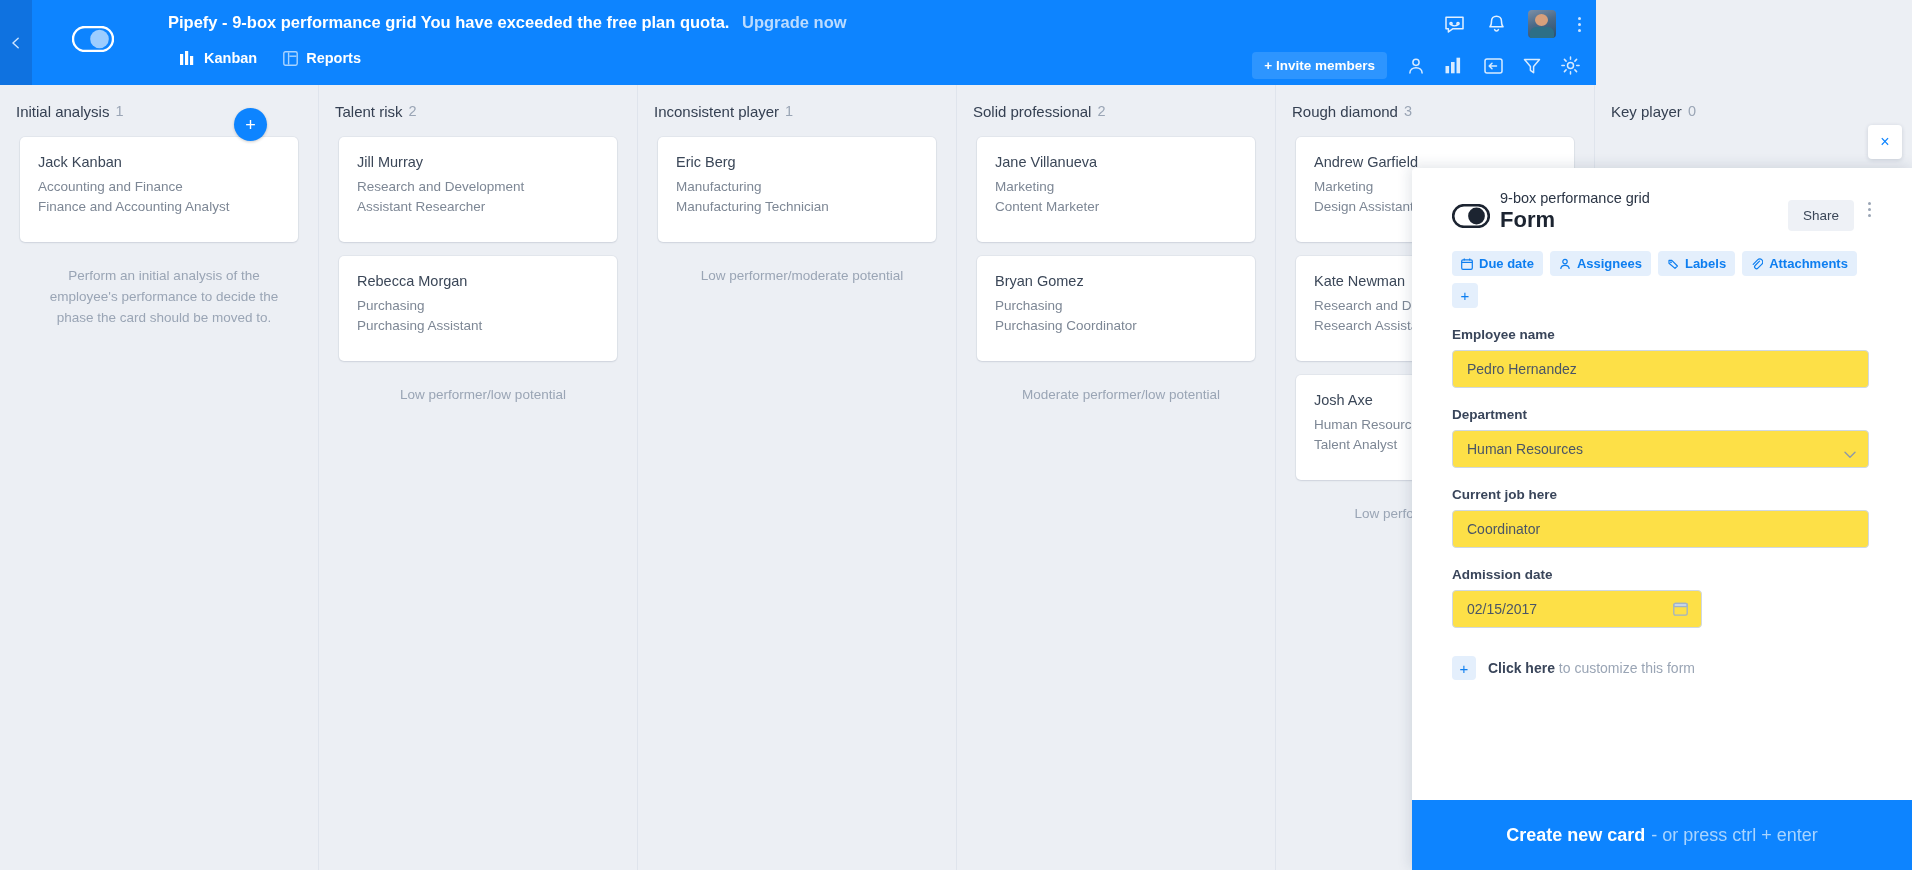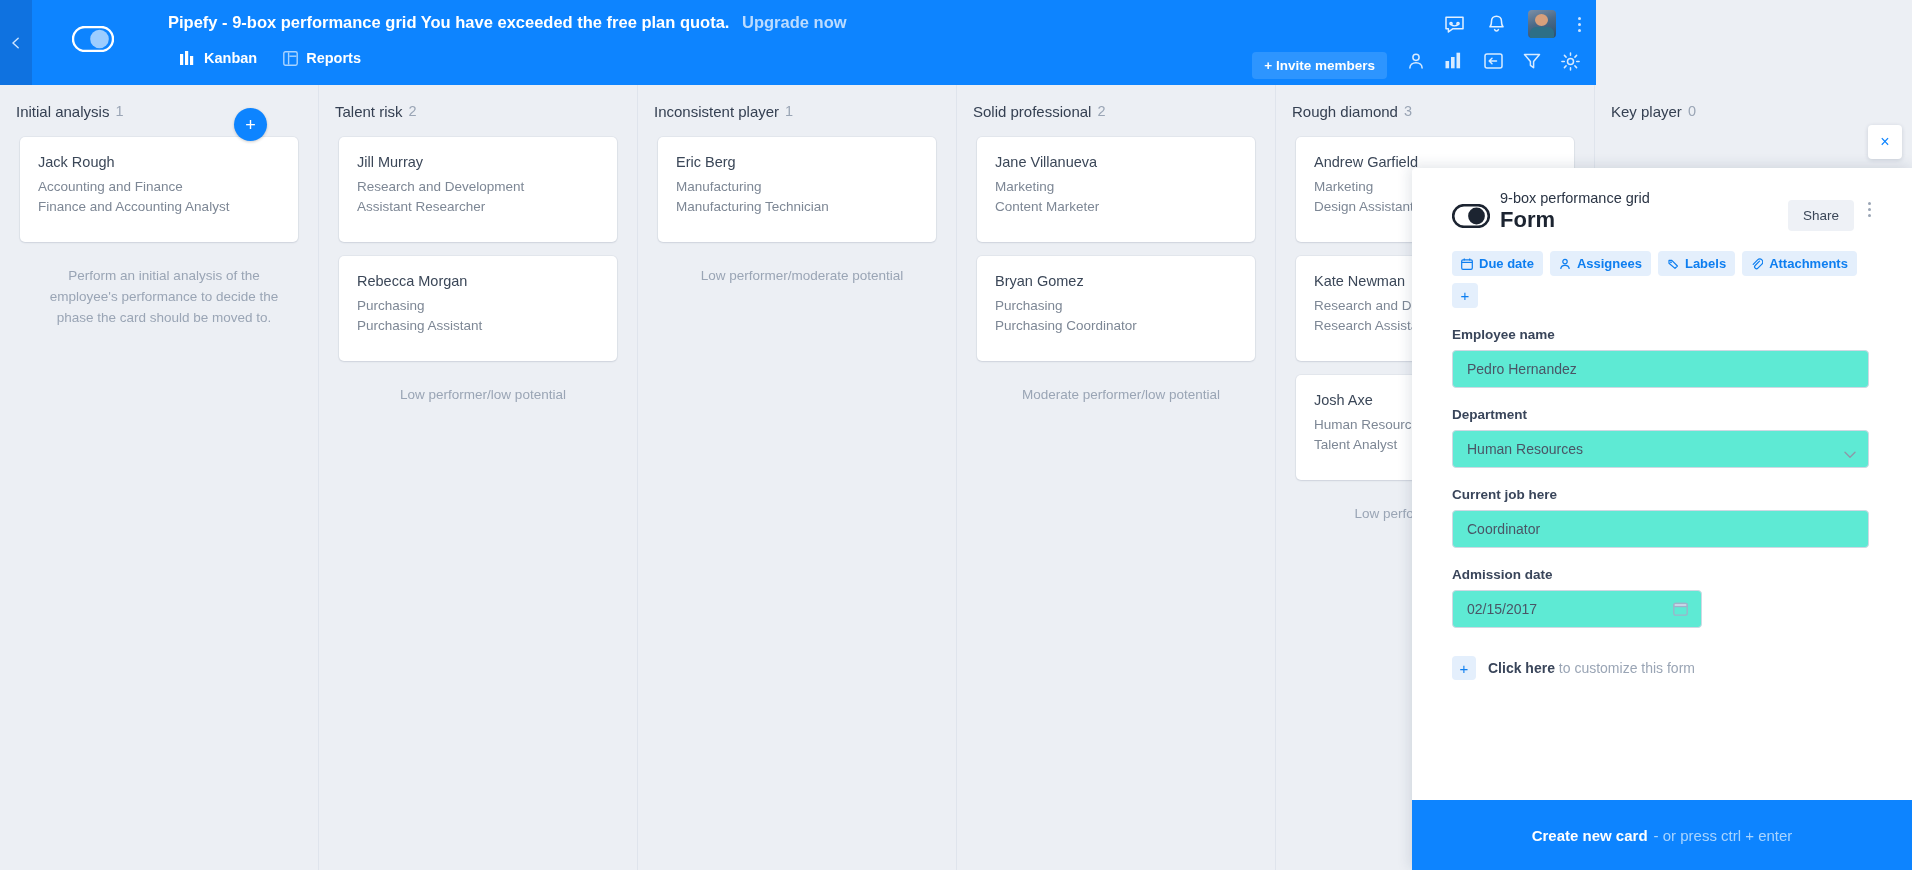--- a/index.html
+++ b/index.html
@@ -64,21 +64,21 @@
     background: #2d6f86;
   }
   .kebab-v {
     width: 4px; display: flex; flex-direction: column; gap: 3px;
     cursor: pointer;
   }
   .kebab-v i { width: 3px; height: 3px; border-radius: 50%; background: #cfe5ff; display:block; }
 
   .action-row {
     position: absolute; right: 16px; top: 52px;
-    display: flex; gap: 20px;
+    display: flex; align-items: center; gap: 20px;
   }
   .invite-btn {
     background: #2d95ff; color: #fff; font-size: 13.5px; font-weight: bold;
     padding: 6px 12px; border-radius: 4px; border: none; cursor: pointer;
     white-space: nowrap;
   }
 
   
   .board {
     position: absolute; left: 0; top: 85px;
@@ -170,21 +170,21 @@
     width: 26px; height: 25px; border-radius: 4px;
     display: flex; align-items: center; justify-content: center;
     cursor: pointer;
   }
 
   .field { margin-top: 19px; }
   .field-label { font-size: 13.5px; color: #39455a; font-weight: bold; margin-bottom: 8px; }
   .field-input {
     width: 417px; height: 38px;
     border: 1px solid #cfd8e3; border-radius: 4px;
-    background: #5eead4; font-size: 14px; color: #4a5566;
+    background: #fde047; font-size: 14px; color: #4a5566;
     padding: 0 14px;
     font-family: "Liberation Sans", sans-serif;
   }
   .select-wrap { position: relative; width: 417px; }
   .select-wrap .chev {
     position: absolute; right: 13px; top: 15px; pointer-events: none;
   }
   .field-input.narrow { width: 250px; }
   .date-wrap { position: relative; width: 250px; }
   .date-wrap .cal { position: absolute; right: 14px; top: 11px; pointer-events: none; }
@@ -197,21 +197,21 @@
     background: #e4effc; color: #0d7ef0; font-size: 15px;
     width: 24px; height: 24px; border-radius: 4px;
     display: flex; align-items: center; justify-content: center;
   }
   .customize-text { font-size: 14px; color: #9aa5b5; }
   .customize-text b { color: #39455a; }
 
   .create-btn {
     height: 70px; width: 500px;
     background: #0d84ff; border: none; color: #fff;
-    font-size: 15px; cursor: pointer;
+    font-size: 18px; cursor: pointer;
     display: flex; align-items: center; justify-content: center; gap: 6px;
   }
   .create-btn b { font-weight: bold; }
   .create-btn span.dim { color: #a8d4ff; font-weight: normal; }
 </style>
 </head>
 <body>
 
 <div class="topbar">
 
@@ -295,21 +295,21 @@
 
 <div class="board" id="board">
     <div class="column">
       <div class="col-head">
         <span>Initial analysis</span>
         <span class="col-count">1</span>
       </div>
       <button class="addbtn">+</button>
       <div class="cards">
         <div class="card">
-          <div class="card-name">Jack Rough</div>
+          <div class="card-name">Jack Kanban</div>
           <div class="card-meta">
             <div>Accounting and Finance</div>
             <div>Finance and Accounting Analyst</div>
           </div>
         </div>
       </div>
       <div class="col-footnote">Perform an initial analysis of the employee's performance to decide the phase the card should be moved to.</div>
     </div>
     <div class="column">
       <div class="col-head">

